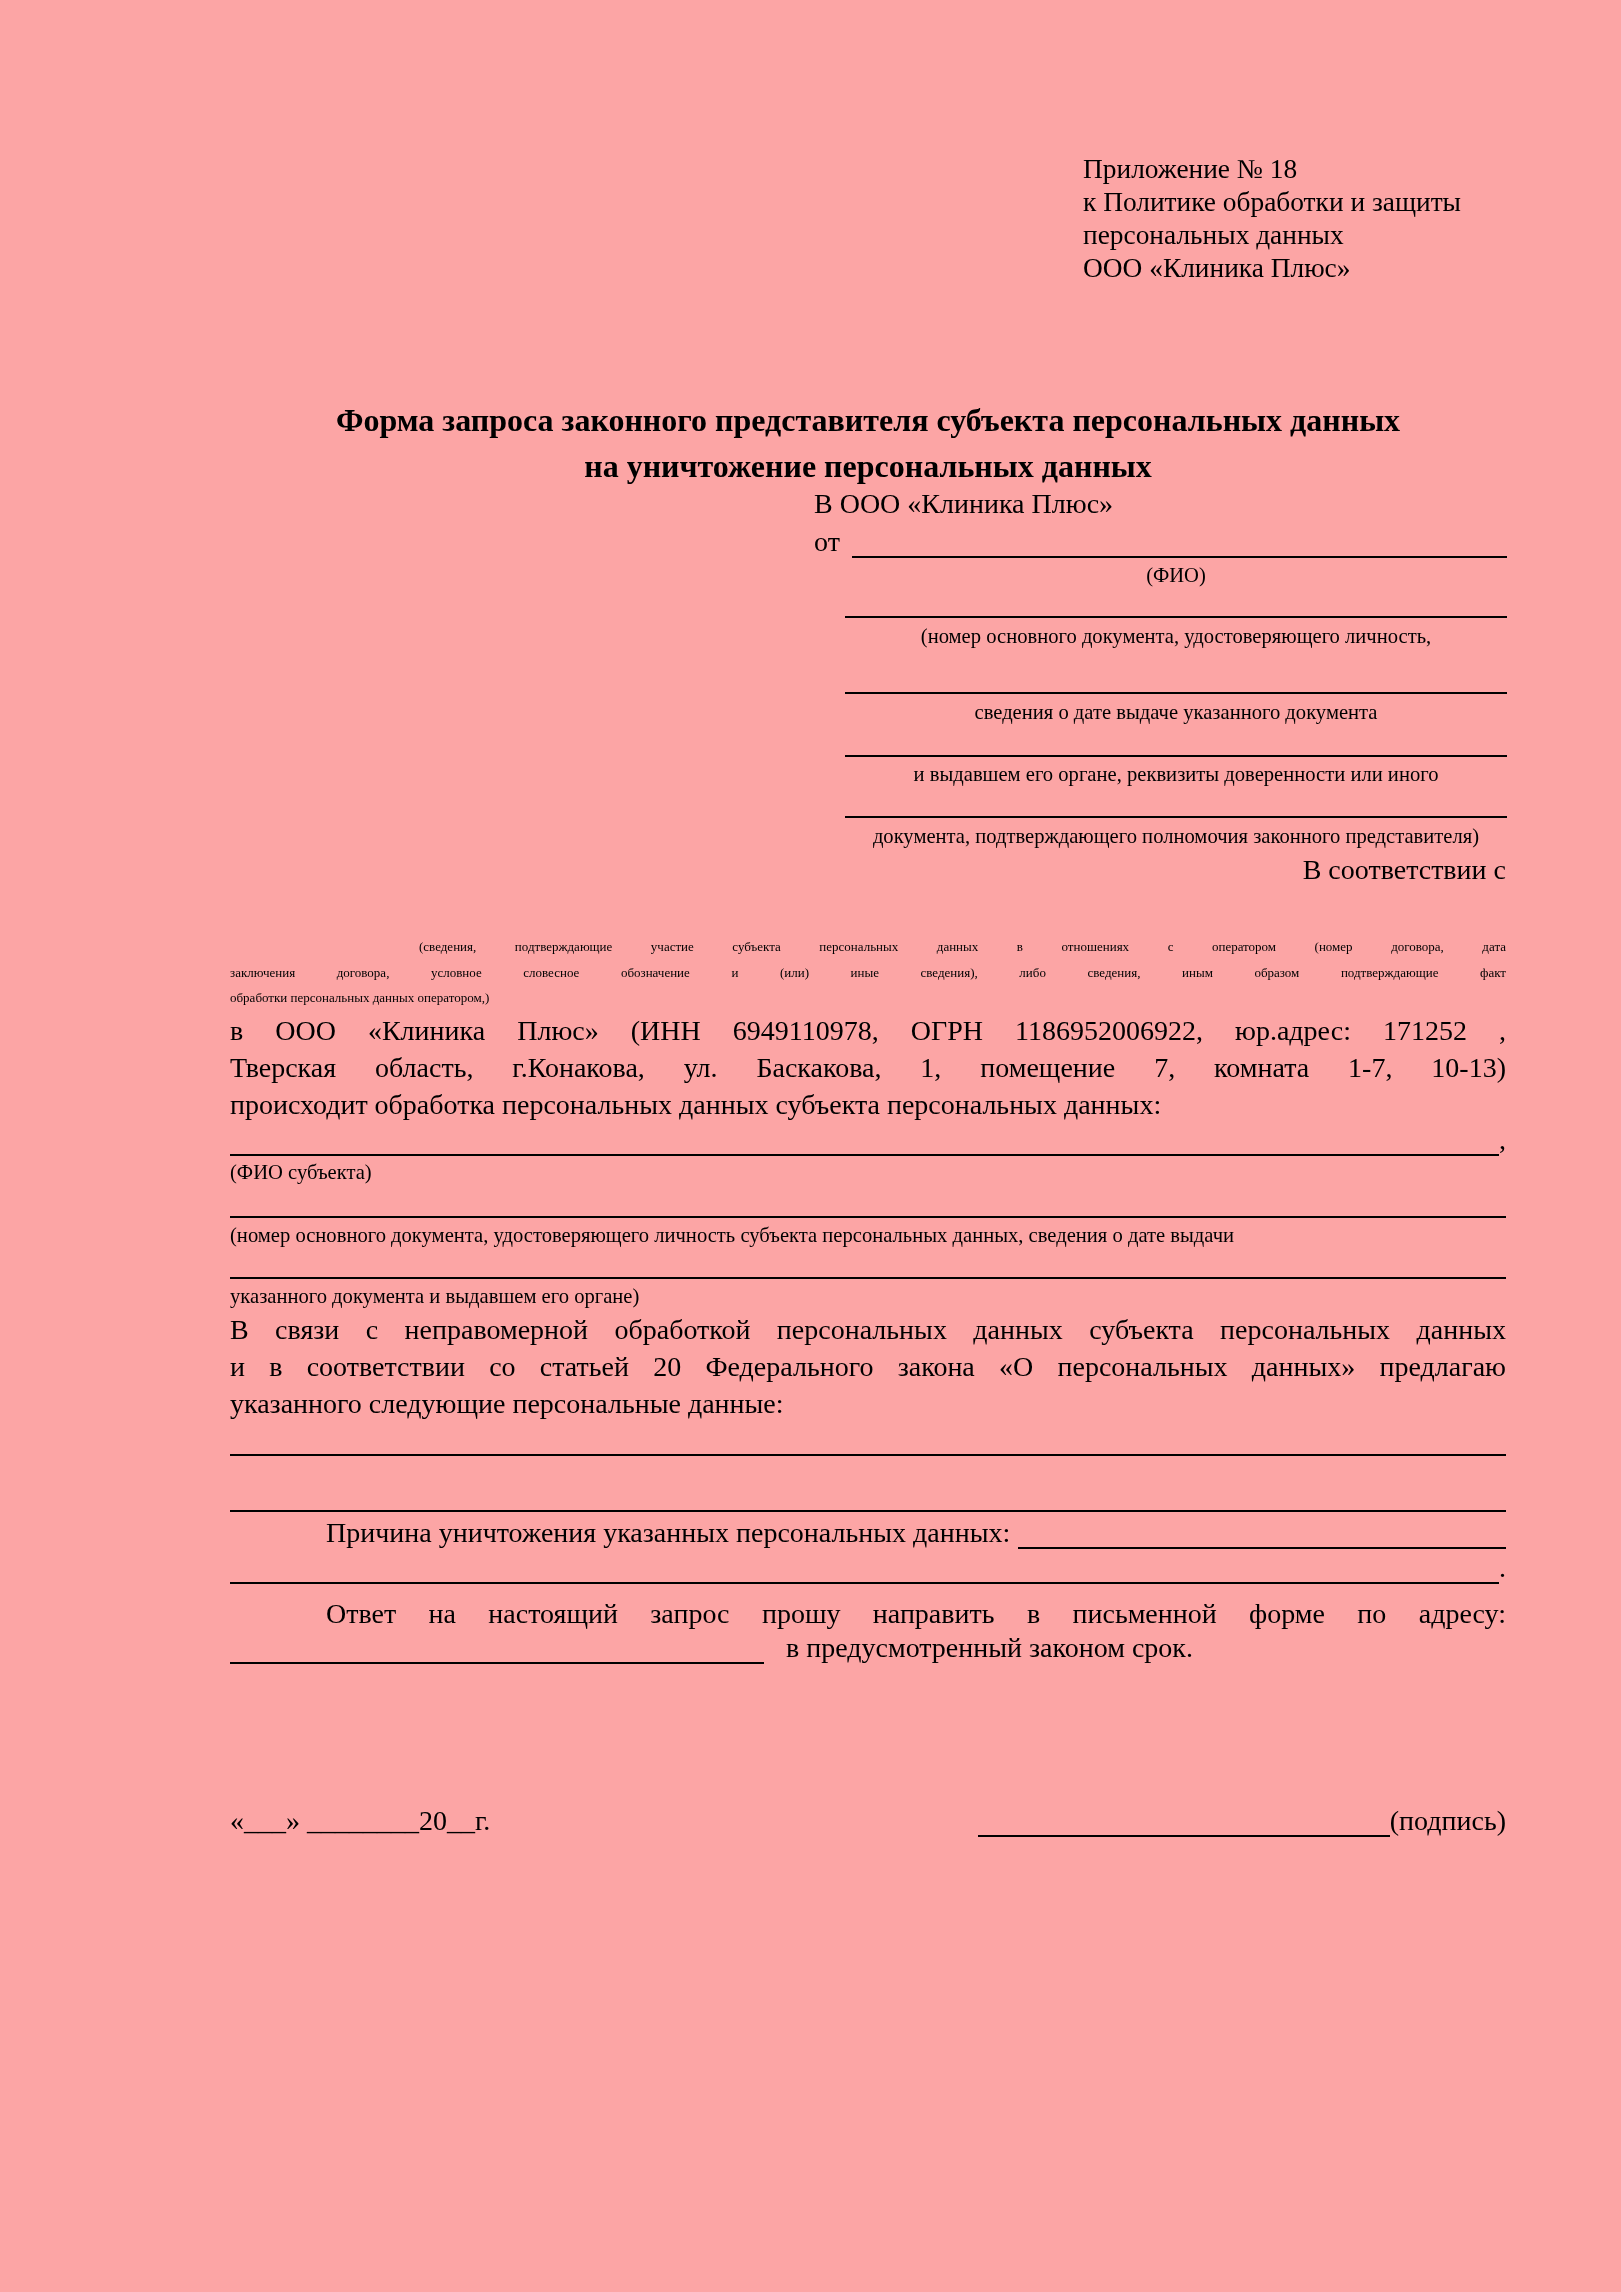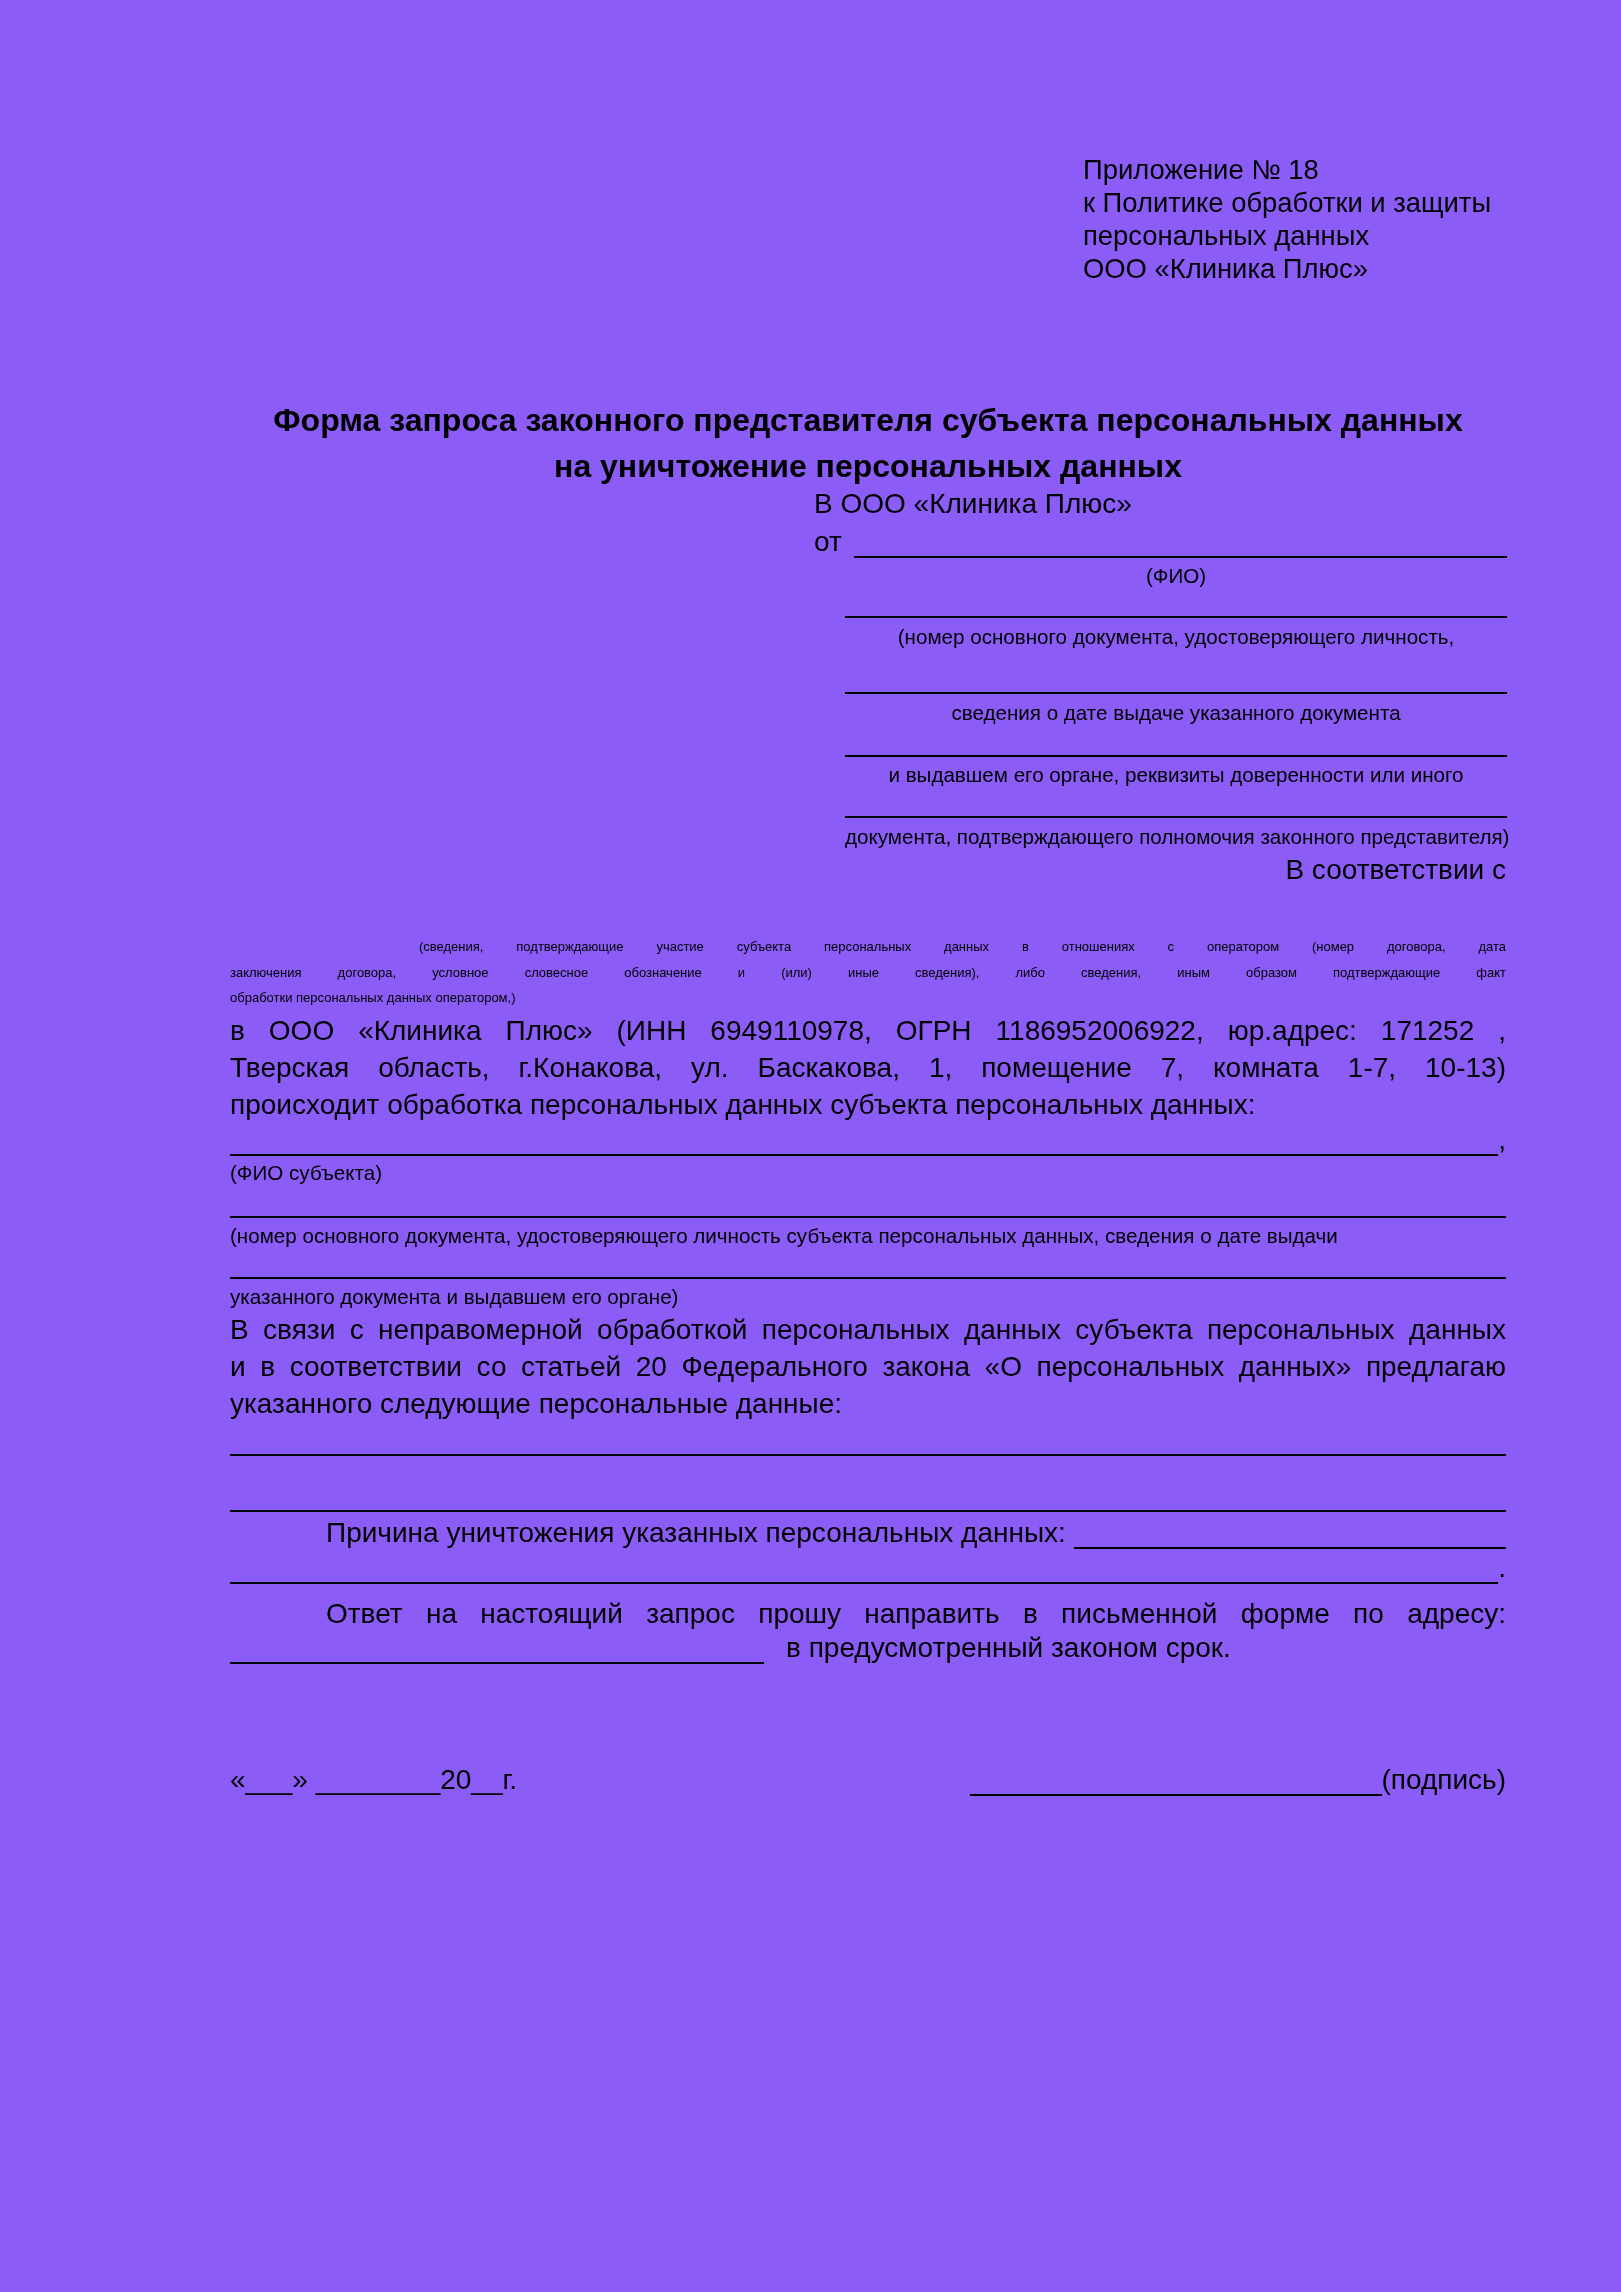--- a/index.html
+++ b/index.html
@@ -1,21 +1,21 @@
 <!DOCTYPE html>
 <html><head>
 <meta charset="utf-8">
 <style>
   html,body { margin:0; padding:0; background:#fff; }
   .page {
     position:relative;
     width:1621px; height:2293px;
-    background:#8b5cf6;
+    background:#fca5a5;
     color:#000000;
-    font-family:Liberation Sans, sans-serif;
+    font-family:Liberation Serif, serif;
     overflow:hidden;
   }
   .abs { position:absolute; }
 
   
   .hdr { left:1083px; top:153px; font-size:27.4px; line-height:33px; }
 
   
   .title {
     left:230px; top:397px; width:1276px;
@@ -134,21 +134,21 @@
     <span class="fill" style="margin-left:0;"></span>
     <span>.</span>
   </div>
 
   <div class="abs row jline" style="top:1595px; text-indent:96px; line-height:37px;">Ответ на настоящий запрос прошу направить в письменной форме по адресу:</div>
   <div class="abs row flexrow resp2" style="top:1633px;">
     <span class="u2"></span>
     <span class="nw">в предусмотренный законом срок.</span>
   </div>
 
-  <div class="abs row flexrow sig" style="top:1767px;">
+  <div class="abs row flexrow sig" style="top:1808px;">
     <span class="nw">«___» ________20__г.</span>
     <span class="siggroup">
       <span class="u3"></span>
       <span class="nw">(подпись)</span>
     </span>
   </div>
 
 </div>
 
 

